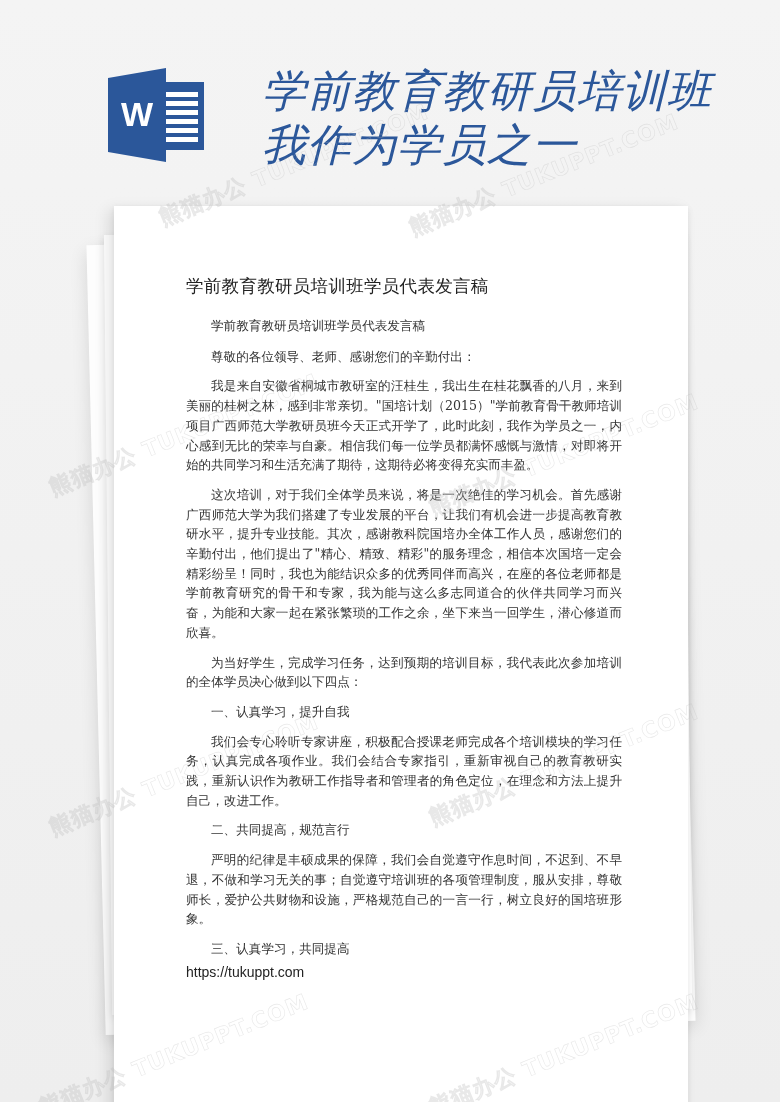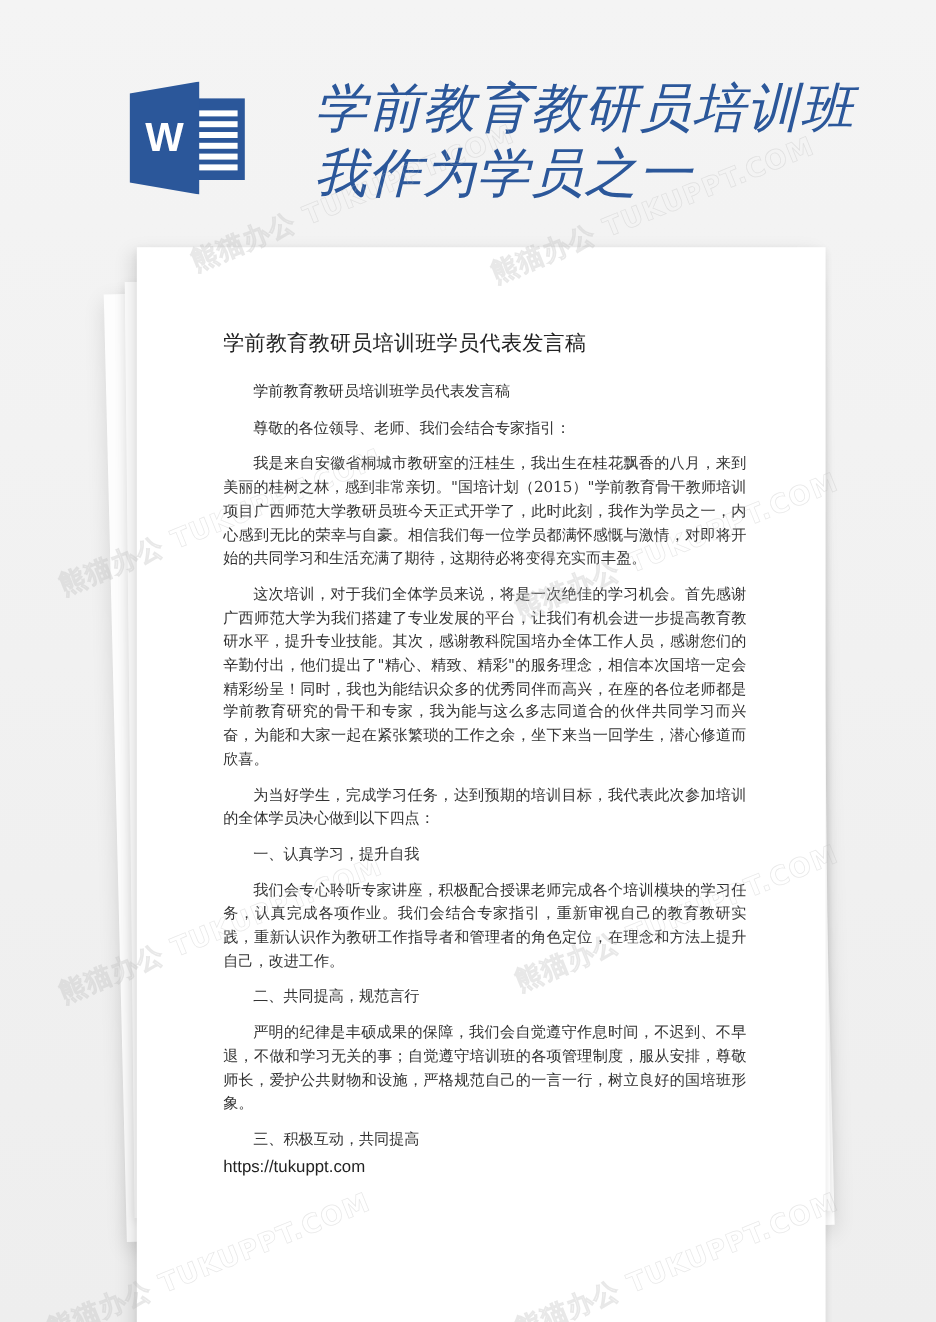--- a/index.html
+++ b/index.html
@@ -85,29 +85,29 @@
     <div>我作为学员之一</div>
   </div>
 
   <div class="page-back-1"></div>
   <div class="page-back-2"></div>
 
   <div class="page">
     <div class="doc-heading">学前教育教研员培训班学员代表发言稿</div>
     <div class="body">
       <p class="first">学前教育教研员培训班学员代表发言稿</p>
-      <p>尊敬的各位领导、老师、我们会结合专家指引：</p>
+      <p>尊敬的各位领导、老师、感谢您们的辛勤付出：</p>
       <p>我是来自安徽省桐城市教研室的汪桂生，我出生在桂花飘香的八月，来到美丽的桂树之林，感到非常亲切。"国培计划（2015）"学前教育骨干教师培训项目广西师范大学教研员班今天正式开学了，此时此刻，我作为学员之一，内心感到无比的荣幸与自豪。相信我们每一位学员都满怀感慨与激情，对即将开始的共同学习和生活充满了期待，这期待必将变得充实而丰盈。</p>
       <p>这次培训，对于我们全体学员来说，将是一次绝佳的学习机会。首先感谢广西师范大学为我们搭建了专业发展的平台，让我们有机会进一步提高教育教研水平，提升专业技能。其次，感谢教科院国培办全体工作人员，感谢您们的辛勤付出，他们提出了"精心、精致、精彩"的服务理念，相信本次国培一定会精彩纷呈！同时，我也为能结识众多的优秀同伴而高兴，在座的各位老师都是学前教育研究的骨干和专家，我为能与这么多志同道合的伙伴共同学习而兴奋，为能和大家一起在紧张繁琐的工作之余，坐下来当一回学生，潜心修道而欣喜。</p>
       <p>为当好学生，完成学习任务，达到预期的培训目标，我代表此次参加培训的全体学员决心做到以下四点：</p>
       <p>一、认真学习，提升自我</p>
       <p>我们会专心聆听专家讲座，积极配合授课老师完成各个培训模块的学习任务，认真完成各项作业。我们会结合专家指引，重新审视自己的教育教研实践，重新认识作为教研工作指导者和管理者的角色定位，在理念和方法上提升自己，改进工作。</p>
       <p>二、共同提高，规范言行</p>
       <p>严明的纪律是丰硕成果的保障，我们会自觉遵守作息时间，不迟到、不早退，不做和学习无关的事；自觉遵守培训班的各项管理制度，服从安排，尊敬师长，爱护公共财物和设施，严格规范自己的一言一行，树立良好的国培班形象。</p>
-      <p>三、积极互动，共同提高</p>
+      <p>三、认真学习，共同提高</p>
     </div>
     <div class="footer-url">https://tukuppt.com</div>
   </div>
 
   <div class="wm" style="left:150px; top:150px;">熊猫办公 TUKUPPT.COM</div>
   <div class="wm" style="left:400px; top:160px;">熊猫办公 TUKUPPT.COM</div>
   <div class="wm" style="left:40px; top:420px;">熊猫办公 TUKUPPT.COM</div>
   <div class="wm" style="left:420px; top:440px;">熊猫办公 TUKUPPT.COM</div>
   <div class="wm" style="left:40px; top:760px;">熊猫办公 TUKUPPT.COM</div>
   <div class="wm" style="left:420px; top:750px;">熊猫办公 TUKUPPT.COM</div>

